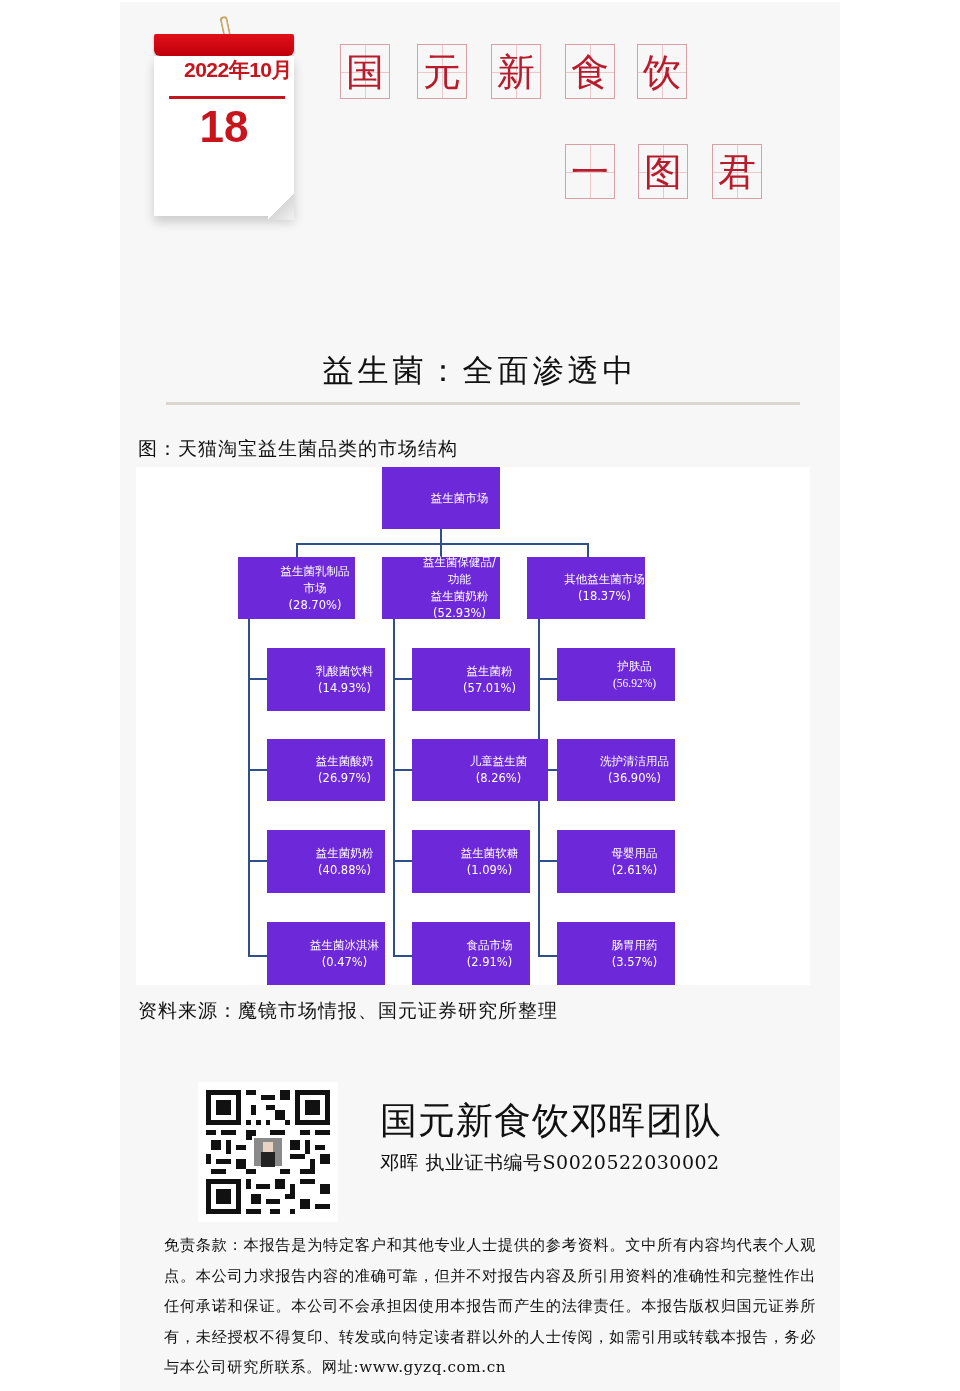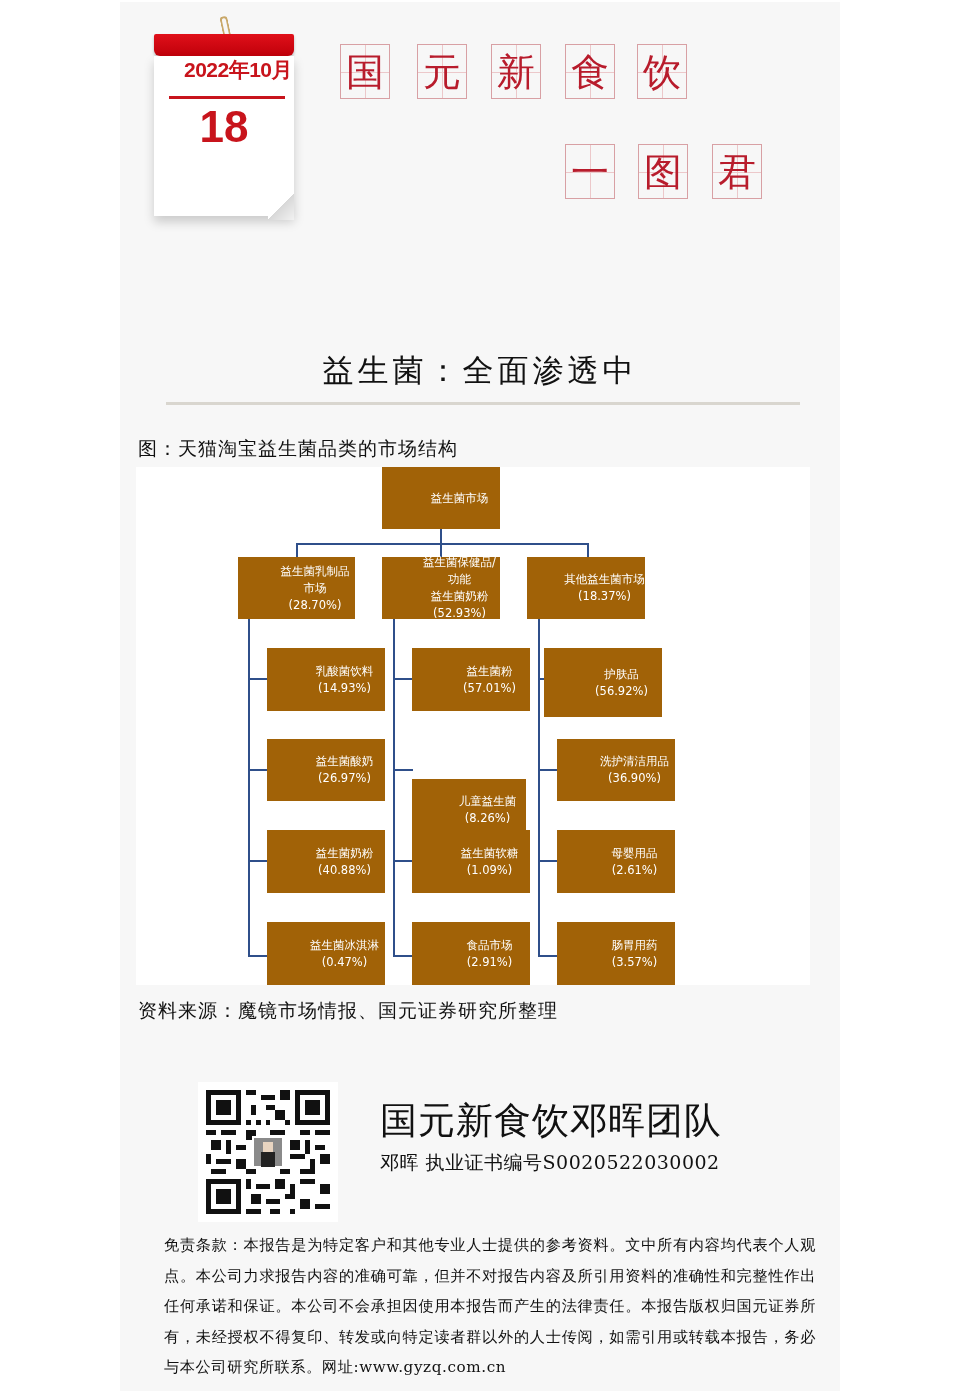--- a/index.html
+++ b/index.html
@@ -22,21 +22,21 @@
     .gchar::before { content: ""; position: absolute; left: 50%; top: 0; bottom: 0; border-left: 1px solid #ecc8ca; }
     .gchar::after { content: ""; position: absolute; top: 50%; left: 0; right: 0; border-top: 1px solid #ecc8ca; }
     .gchar span { position: relative; z-index: 1; display: block; width: 100%; height: 100%; text-align: center; line-height: 55px; font-size: 38px; color: #b81c2c; font-family: "DejaVu Serif", serif; }
 
     .headline { position: absolute; left: 120px; width: 720px; top: 350px; text-align: center; font-size: 31px; letter-spacing: 4px; color: #111; }
     .rule { position: absolute; left: 166px; top: 402px; width: 634px; height: 3px; background: #d9d6cf; }
     .fig-caption { position: absolute; left: 138px; top: 436px; font-size: 19px; color: #111; letter-spacing: 1px; }
 
     
     .chart { position: absolute; left: 136px; top: 467px; width: 674px; height: 518px; background: #ffffff; }
-    .node { position: absolute; background: #a16207; color: #ffffff; font-family: "DejaVu Sans", sans-serif; font-size: 11.5px; line-height: 17px; text-align: center; display: flex; flex-direction: column; justify-content: center; align-items: center; padding-left: 37px; }
+    .node { position: absolute; background: #6d28d9; color: #ffffff; font-family: "DejaVu Sans", sans-serif; font-size: 11.5px; line-height: 17px; text-align: center; display: flex; flex-direction: column; justify-content: center; align-items: center; padding-left: 37px; }
     .ln { position: absolute; background: #2f4f8a; }
 
     .source { position: absolute; left: 138px; top: 998px; font-size: 19px; color: #111; letter-spacing: 1px; }
 
     
     .qr { position: absolute; left: 198px; top: 1082px; width: 140px; height: 140px; background: #ffffff; padding: 8px; }
     .qr svg { width: 124px; height: 124px; display: block; }
     .team { position: absolute; left: 380px; top: 1096px; font-size: 37px; color: #111; letter-spacing: 1px; }
     .cert { position: absolute; left: 380px; top: 1150px; font-size: 19px; color: #111; letter-spacing: 0.5px; }
 
@@ -147,34 +147,34 @@
   </div>
   <div class="node" style="left:131px;top:455px;width:118px;height:63px;">
     <span>益生菌冰淇淋</span>
     <span>(0.47%)</span>
   </div>
 
   <div class="node" style="left:276px;top:181px;width:118px;height:63px;">
     <span>益生菌粉</span>
     <span>(57.01%)</span>
   </div>
-  <div class="node" style="left:276px;top:272px;width:114px;height:62px;margin-top:40px;">
+  <div class="node" style="left:276px;top:272px;width:136px;height:62px;">
     <span>儿童益生菌</span>
     <span>(8.26%)</span>
   </div>
   <div class="node" style="left:276px;top:363px;width:118px;height:63px;">
     <span>益生菌软糖</span>
     <span>(1.09%)</span>
   </div>
   <div class="node" style="left:276px;top:455px;width:118px;height:63px;">
     <span>食品市场</span>
     <span>(2.91%)</span>
   </div>
 
-  <div class="node" style="left:408px;top:181px;width:118px;height:69px;">
+  <div class="node" style="left:421px;top:181px;width:118px;height:53px;font-family:Liberation Serif, serif;">
     <span>护肤品</span>
     <span>(56.92%)</span>
   </div>
   <div class="node" style="left:421px;top:272px;width:118px;height:62px;">
     <span>洗护清洁用品</span>
     <span>(36.90%)</span>
   </div>
   <div class="node" style="left:421px;top:363px;width:118px;height:63px;">
     <span>母婴用品</span>
     <span>(2.61%)</span>

